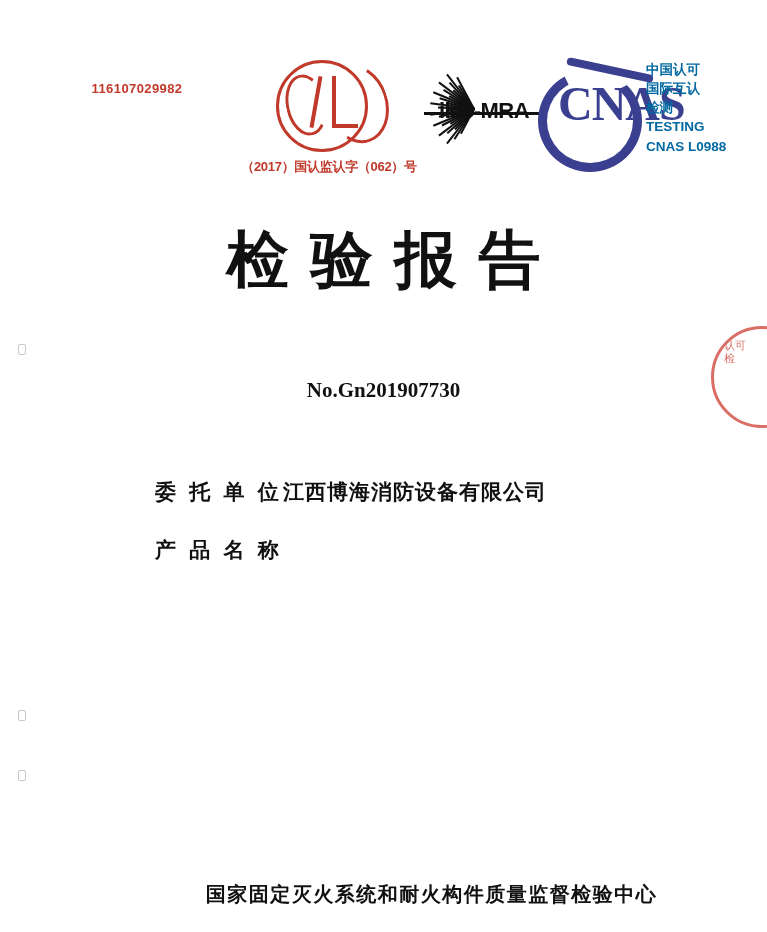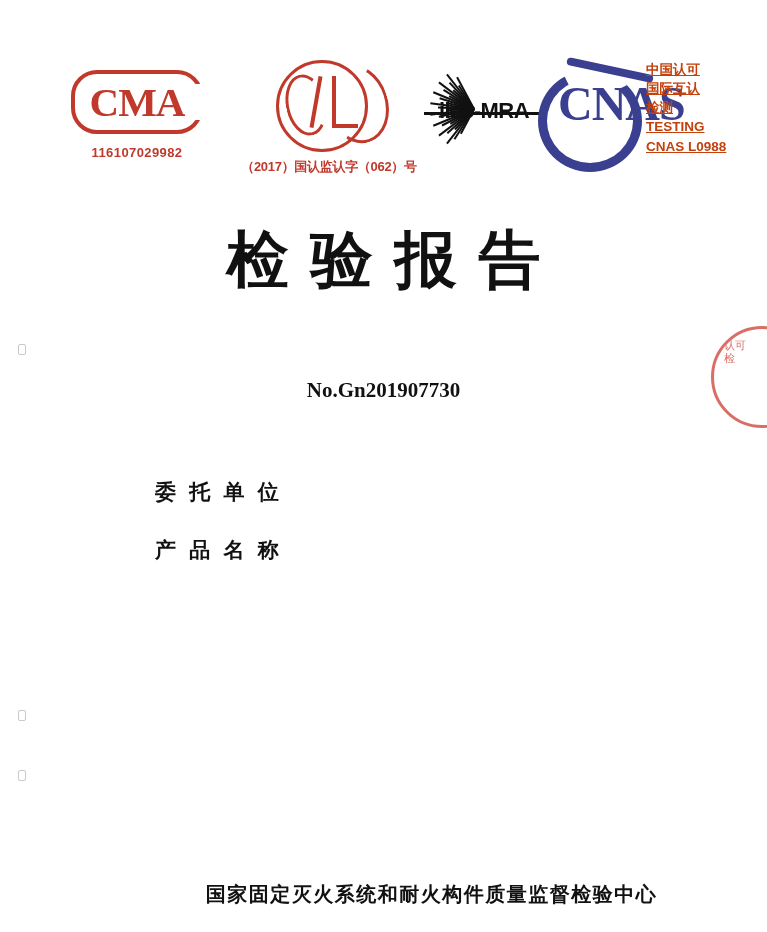--- a/index.html
+++ b/index.html
@@ -255,22 +255,21 @@
     line-height: 1;
   }
   .cnas-side {
     position: absolute;
     left: 110px;
     top: 8px;
     width: 112px;
     font-size: 13.5px;
     font-weight: bold;
     line-height: 1.42;
-    color: #c2410c;
-    text-decoration: underline;
+    color: #0369a1;
   }
 
   
   .doc-title {
     position: absolute;
     top: 218px;
     left: 0;
     width: 767px;
     text-align: center;
     font-family: "Liberation Serif", serif;
@@ -370,25 +369,20 @@
     border: 1px solid #c9c9c9;
     border-radius: 2px;
   }
 </style>
 </head>
 <body>
 
 <div class="logo-row">
 
   <div class="cma-wrap">
-    <div class="cma-badge">
-      <div class="ring"></div>
-      <div class="cma-text">CMA</div>
-      <div class="cut"></div>
-    </div>
     <div class="cma-num">116107029982</div>
   </div>
 
   <div class="cal-wrap">
     <div class="cal-badge">
       <div class="outer"></div>
       <div class="inner-c"></div>
       <div class="bar-a"></div>
       <div class="bar-l"></div>
       <div class="bar-l-foot"></div>
@@ -446,20 +440,21 @@
     </div>
   </div>
 </div>
 
 <div class="doc-title">检验报告</div>
 <div class="doc-number">No.Gn201907730</div>
 
 <div class="fields">
   <div class="field-row">
     <div class="field-label">委 托 单 位</div>
+    <div class="field-value">江西博海消防设备有限公司</div>
   </div>
   <div class="field-row">
     <div class="field-label">产 品 名 称</div>
   </div>
 </div>
 
 <div class="seal">
   <div class="seal-text">认可检</div>
 </div>
 

